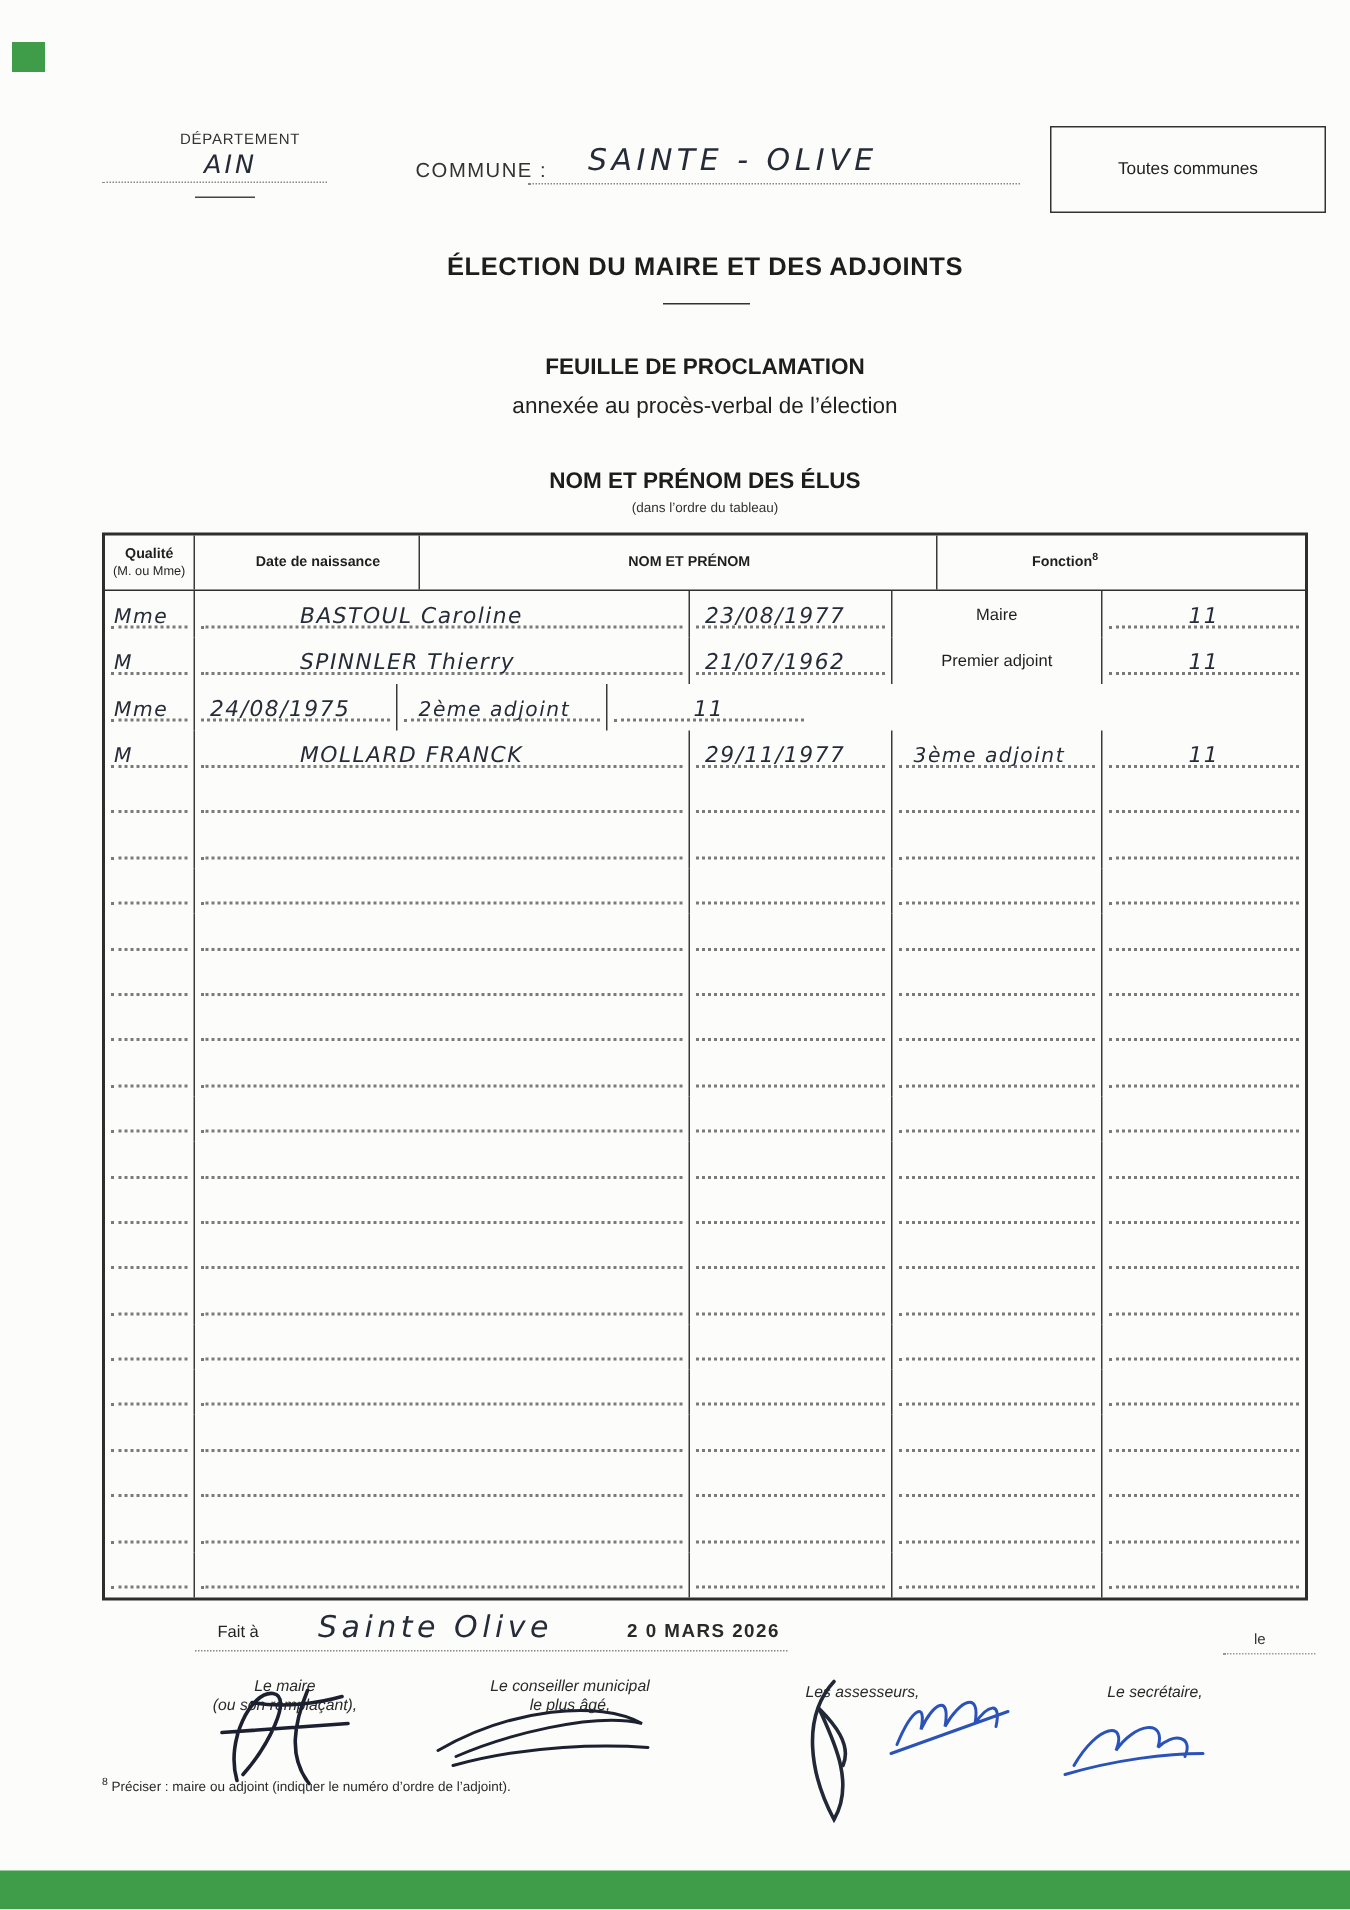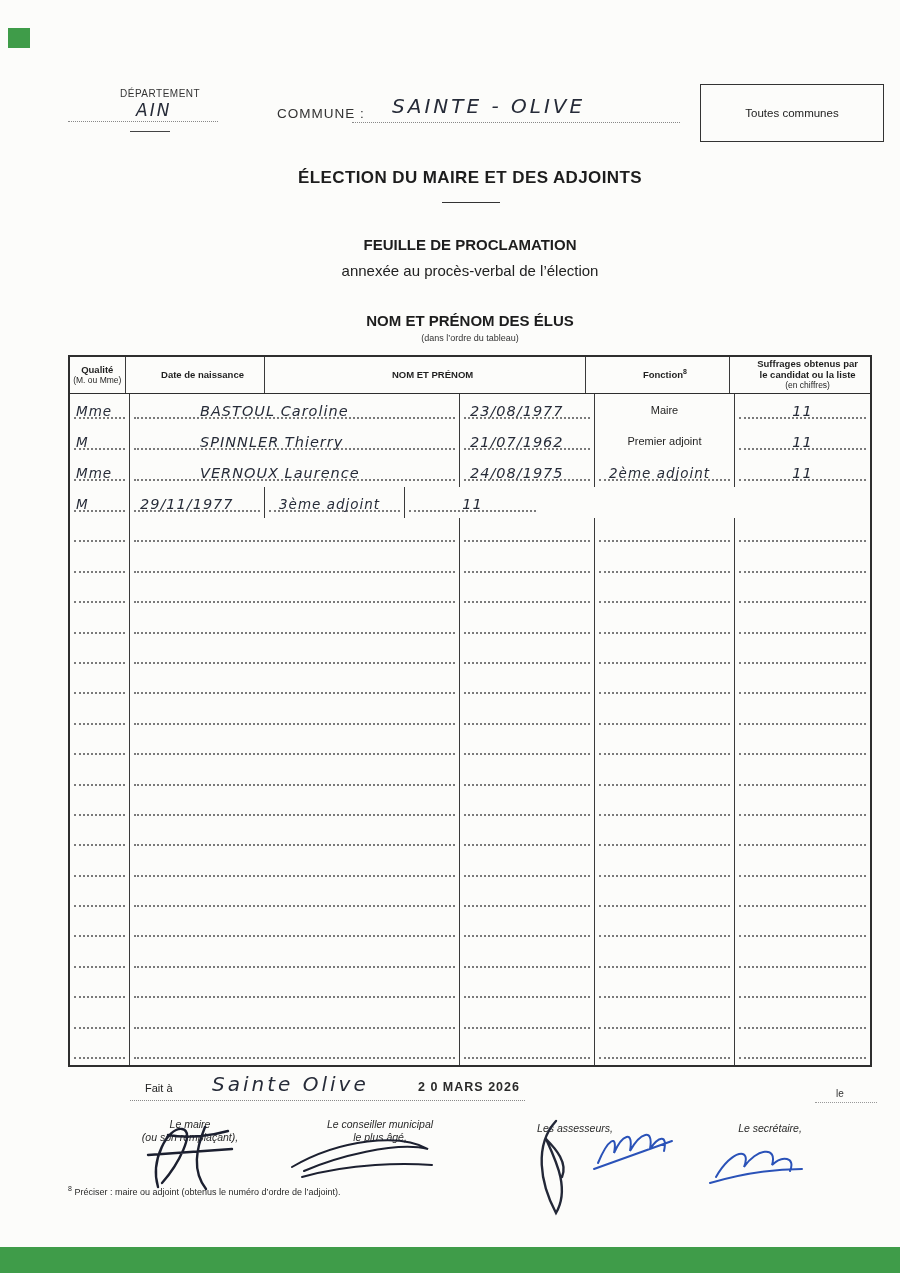--- a/index.html
+++ b/index.html
@@ -100,25 +100,20 @@
       </div>
       <div class="cell c3 hcell">
         <span>Date de naissance</span>
       </div>
       <div class="cell c2 hcell">
         <span>NOM ET PRÉNOM</span>
       </div>
       <div class="cell c4 hcell">
         <span><span>Fonction</span><sup>8</sup></span>
       </div>
-      <div class="cell c5 hcell">
-        <span>Suffrages obtenus par</span>
-        <span>le candidat ou la liste</span>
-        <span class="hsub">(en chiffres)</span>
-      </div>
     </div>
 
     <div class="trow rowfill">
       <div class="cell c1">
           <span class="dotline"></span>
           <span class="cellhand hand">Mme</span>
         </div>
       <div class="cell c2">
           <span class="dotline"></span>
           <span class="cellhand hand">BASTOUL Caroline</span>
@@ -156,42 +151,42 @@
           <span class="dotline"></span>
           <span class="cellhand hand">11</span>
         </div>
     </div>
 
     <div class="trow rowfill">
       <div class="cell c1">
           <span class="dotline"></span>
           <span class="cellhand hand">Mme</span>
         </div>
-      <div class="cell c2">
-          <span class="dotline"></span>
-          <span class="cellhand hand">VERNOUX Laurence</span>
-        </div>
       <div class="cell c3">
           <span class="dotline"></span>
           <span class="cellhand hand">24/08/1975</span>
         </div>
       <div class="cell c4">
           <span class="dotline"></span>
           <span class="cellhand hand">2ème adjoint</span>
         </div>
       <div class="cell c5">
           <span class="dotline"></span>
           <span class="cellhand hand">11</span>
         </div>
     </div>
 
     <div class="trow rowfill">
       <div class="cell c1">
           <span class="dotline"></span>
           <span class="cellhand hand">M</span>
+        </div>
+      <div class="cell c2">
+          <span class="dotline"></span>
+          <span class="cellhand hand">MOLLARD FRANCK</span>
         </div>
       <div class="cell c3">
           <span class="dotline"></span>
           <span class="cellhand hand">29/11/1977</span>
         </div>
       <div class="cell c4">
           <span class="dotline"></span>
           <span class="cellhand hand">3ème adjoint</span>
         </div>
       <div class="cell c5">
@@ -543,16 +538,16 @@
 
   <svg class="sig-svg" viewBox="0 0 900 165">
     <path d="M158,82 C150,55 168,22 182,24 C196,26 178,60 162,78 M148,50 L232,44 M205,22 C196,44 192,66 206,84 M168,30 C190,34 214,30 228,26" fill="none" stroke="#1c2030" stroke-width="2.4" stroke-linecap="round"></path>
     <path d="M292,62 C340,34 400,28 428,44 C396,36 336,52 304,66 M302,72 C352,58 404,58 432,60" fill="none" stroke="#1c2030" stroke-width="2" stroke-linecap="round"></path>
     <path d="M556,16 C534,40 540,78 556,108 C570,84 556,56 546,34 C556,44 568,58 562,72" fill="none" stroke="#232838" stroke-width="2.4" stroke-linecap="round"></path>
     <path d="M598,58 C608,34 618,28 614,48 C622,30 634,24 630,46 C640,28 654,22 650,44 C658,32 668,28 664,46 M594,64 L672,36" fill="none" stroke="#2a52b8" stroke-width="2" stroke-linecap="round"></path>
     <path d="M716,72 C732,44 752,42 744,62 C756,44 778,40 772,60 C782,50 796,52 790,66 M710,78 C744,68 778,64 802,64" fill="none" stroke="#2a52b8" stroke-width="2" stroke-linecap="round"></path>
   </svg>
 
   <div class="footnote">
-    <sup>8</sup><span> Préciser : maire ou adjoint (obtenus le numéro d’ordre de l’adjoint).</span>
+    <sup>8</sup><span> Préciser : maire ou adjoint (indiquer le numéro d’ordre de l’adjoint).</span>
   </div>
 
 </div>
 
 </body></html>

